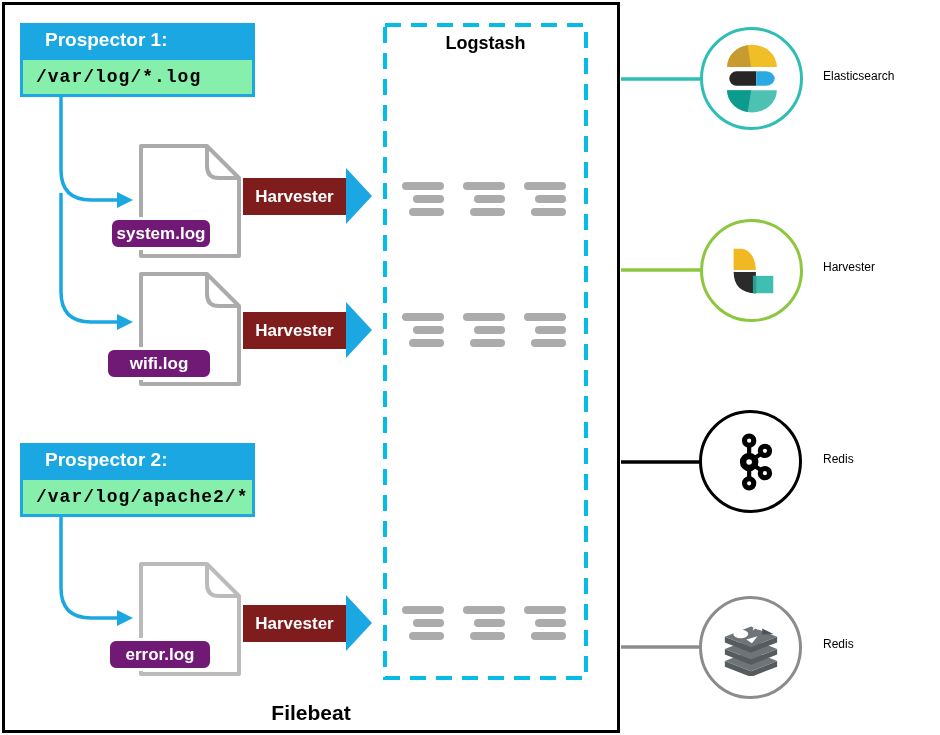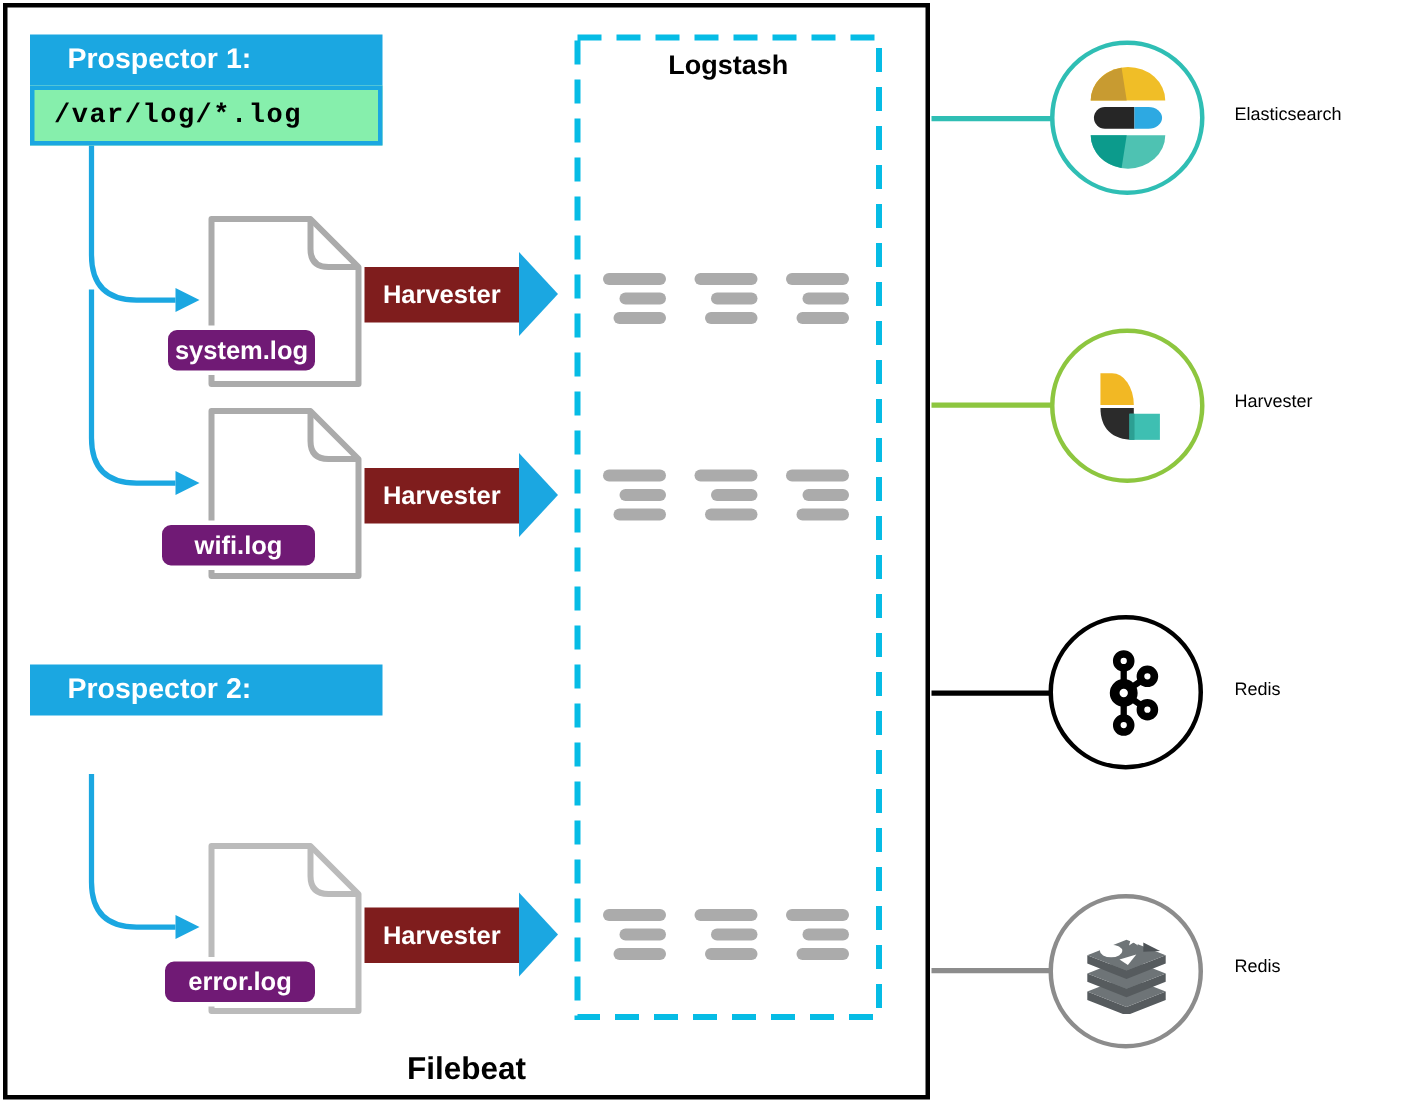--- a/index.html
+++ b/index.html
@@ -92,20 +92,21 @@
   <div class="filebeat-box"></div>
   <div class="filebeat-label">Filebeat</div>
 
   <div class="prospector p1">
     <div class="p-header">Prospector 1:</div>
     <div class="p-path">/var/log/*.log</div>
   </div>
 
   <div class="prospector p2">
     <div class="p-header">Prospector 2:</div>
+    <div class="p-path">/var/log/apache2/*</div>
   </div>
 
   <div class="file-group f1">
     <svg width="106" height="118" viewBox="0 0 106 118">
       <path d="M4,4 H70 L102,36 V114 H4 Z" fill="#fff" stroke="#ABABAB" stroke-width="4" stroke-linejoin="round"></path>
       <path d="M70,4 V24 Q70,36 82,36 H102" fill="none" stroke="#ABABAB" stroke-width="4" stroke-linejoin="round"></path>
     </svg>
   </div>
   <div class="file-group f2">
     <svg width="106" height="118" viewBox="0 0 106 118">

